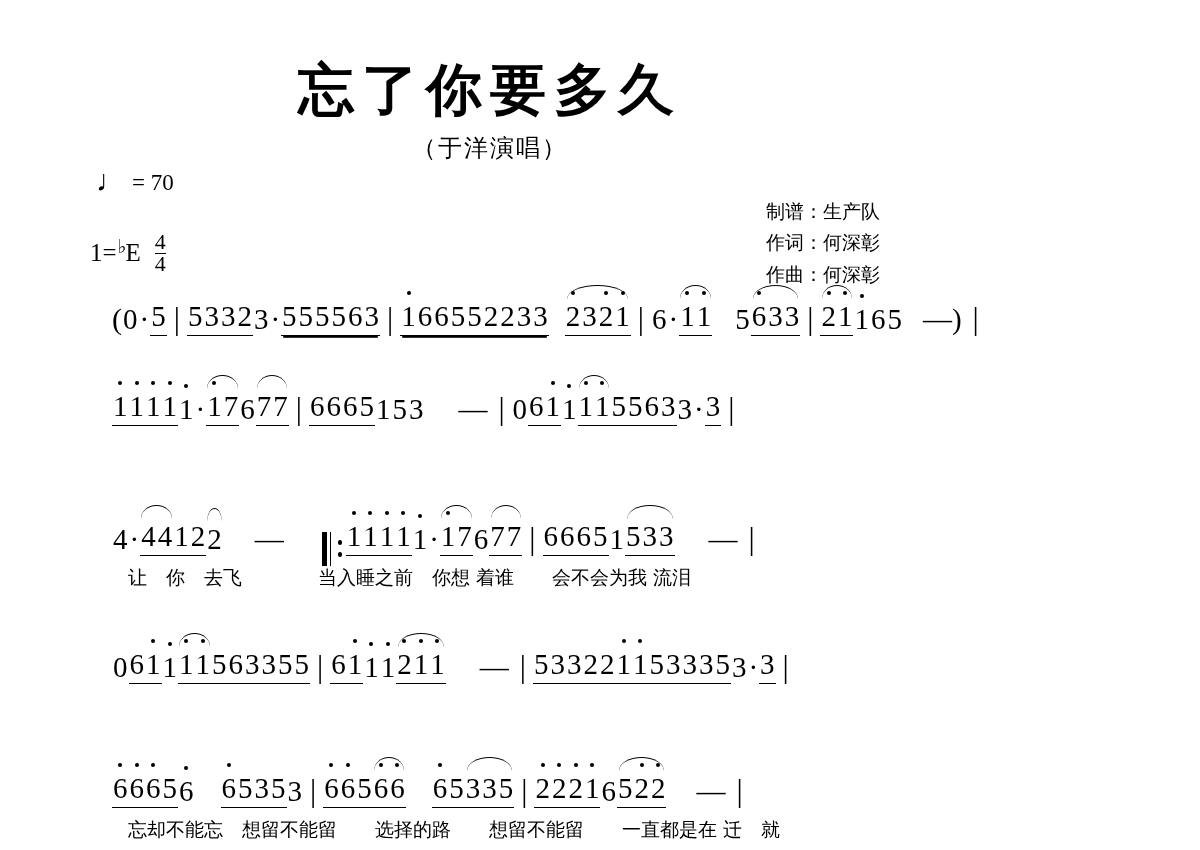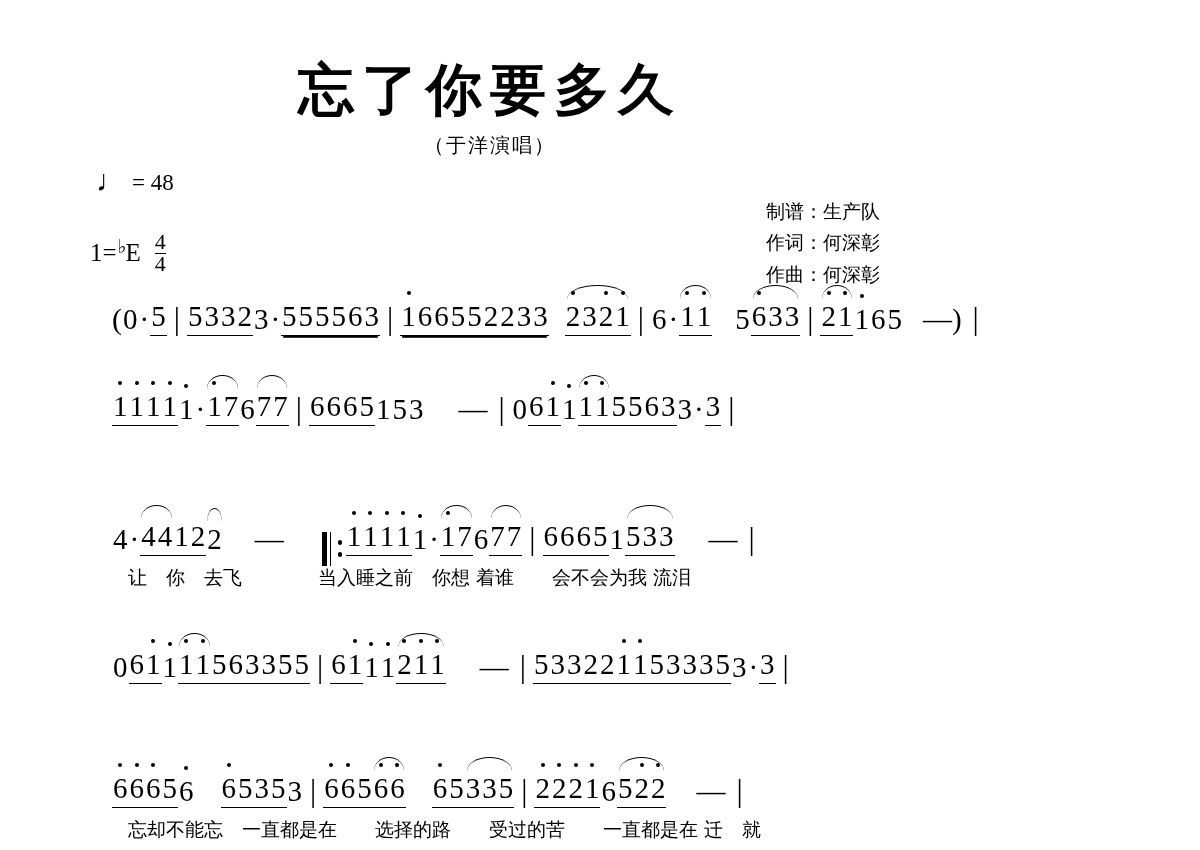--- a/index.html
+++ b/index.html
@@ -29,21 +29,21 @@
     font-weight: bold;
     font-size: 56px;
     letter-spacing: 8px;
     margin: 0;
     padding-top: 62px;
     line-height: 1.0;
   }
   .subtitle {
     text-align: center;
     font-family: Liberation Serif, serif;
-    font-size: 20px;
+    font-size: 24px;
     letter-spacing: 2px;
     margin-top: 14px;
   }
 
   .tempo {
     position: absolute;
     left: 96px;
     top: 168px;
     font-family: "Liberation Serif", serif;
     font-size: 23px;
@@ -203,21 +203,21 @@
 </head>
 <body>
 
 <div class="sheet">
 
   <h1 class="title">忘了你要多久</h1>
   <div class="subtitle">（于洋演唱）</div>
 
   <div class="tempo">
     <span class="noteglyph">♩</span>
-    <span>= 48</span>
+    <span>= 70</span>
   </div>
 
   <div class="keysig">
     <span>1=</span>
       <span class="flat">♭</span>
       <span>E</span>
     <span class="timesig">
       <span class="num">4</span>
       <span class="den">4</span>
     </span>
@@ -251,16 +251,16 @@
   <div class="row" style="top:648px;">
     <div class="staffline">
       <span class="n">0</span><span class="grp u1"><span class="n">6</span><span class="n hi">1</span></span><span class="n hi">1</span><span class="grp u1 slur"><span class="n hi">1</span><span class="n hi">1</span></span><span class="grp u1"><span class="n">5</span><span class="n">6</span><span class="n">3</span><span class="n">3</span></span><span class="grp u1"><span class="n">5</span><span class="n">5</span></span><span class="bar">|</span><span class="grp u1"><span class="n">6</span><span class="n hi">1</span></span><span class="n hi">1</span><span class="n hi">1</span><span class="grp u1 slur"><span class="n hi">2</span><span class="n hi">1</span><span class="n hi">1</span></span><span class="dash" style="margin-left:30px;">—</span><span class="bar">|</span><span class="grp u1"><span class="n">5</span><span class="n">3</span><span class="n">3</span><span class="n">2</span><span class="n">2</span><span class="n hi">1</span><span class="n hi">1</span><span class="n">5</span><span class="n">3</span><span class="n">3</span><span class="n">3</span><span class="n">5</span></span><span class="n">3</span><span class="n">·</span><span class="grp u1"><span class="n">3</span></span><span class="bar">|</span>
     </div>
   </div>
 
   <div class="row" style="top:772px;">
     <div class="staffline">
       <span class="grp u1"><span class="n hi">6</span><span class="n hi">6</span><span class="n hi">6</span><span class="n">5</span></span><span class="n hi">6</span><span class="grp u1" style="margin-left:26px;"><span class="n hi">6</span><span class="n">5</span><span class="n">3</span><span class="n">5</span></span><span class="n">3</span><span class="bar">|</span><span class="grp u1"><span class="n hi">6</span><span class="n hi">6</span><span class="n">5</span></span><span class="grp u1 slur"><span class="n hi">6</span><span class="n hi">6</span></span><span class="grp u1" style="margin-left:26px;"><span class="n hi">6</span><span class="n">5</span></span><span class="grp u1 slur"><span class="n">3</span><span class="n">3</span><span class="n">5</span></span><span class="bar">|</span><span class="grp u1"><span class="n hi">2</span><span class="n hi">2</span><span class="n hi">2</span><span class="n hi">1</span></span><span class="n">6</span><span class="grp u1 slur"><span class="n">5</span><span class="n hi">2</span><span class="n hi">2</span></span><span class="dash" style="margin-left:26px;">—</span><span class="bar">|</span>
     </div>
-    <div class="lyricline">忘却不能忘　一直都是在　　选择的路　　受过的苦　　一直都是在 迁　就</div>
+    <div class="lyricline">忘却不能忘　想留不能留　　选择的路　　想留不能留　　一直都是在 迁　就</div>
   </div>
 
 </div>
 
 </body></html>

